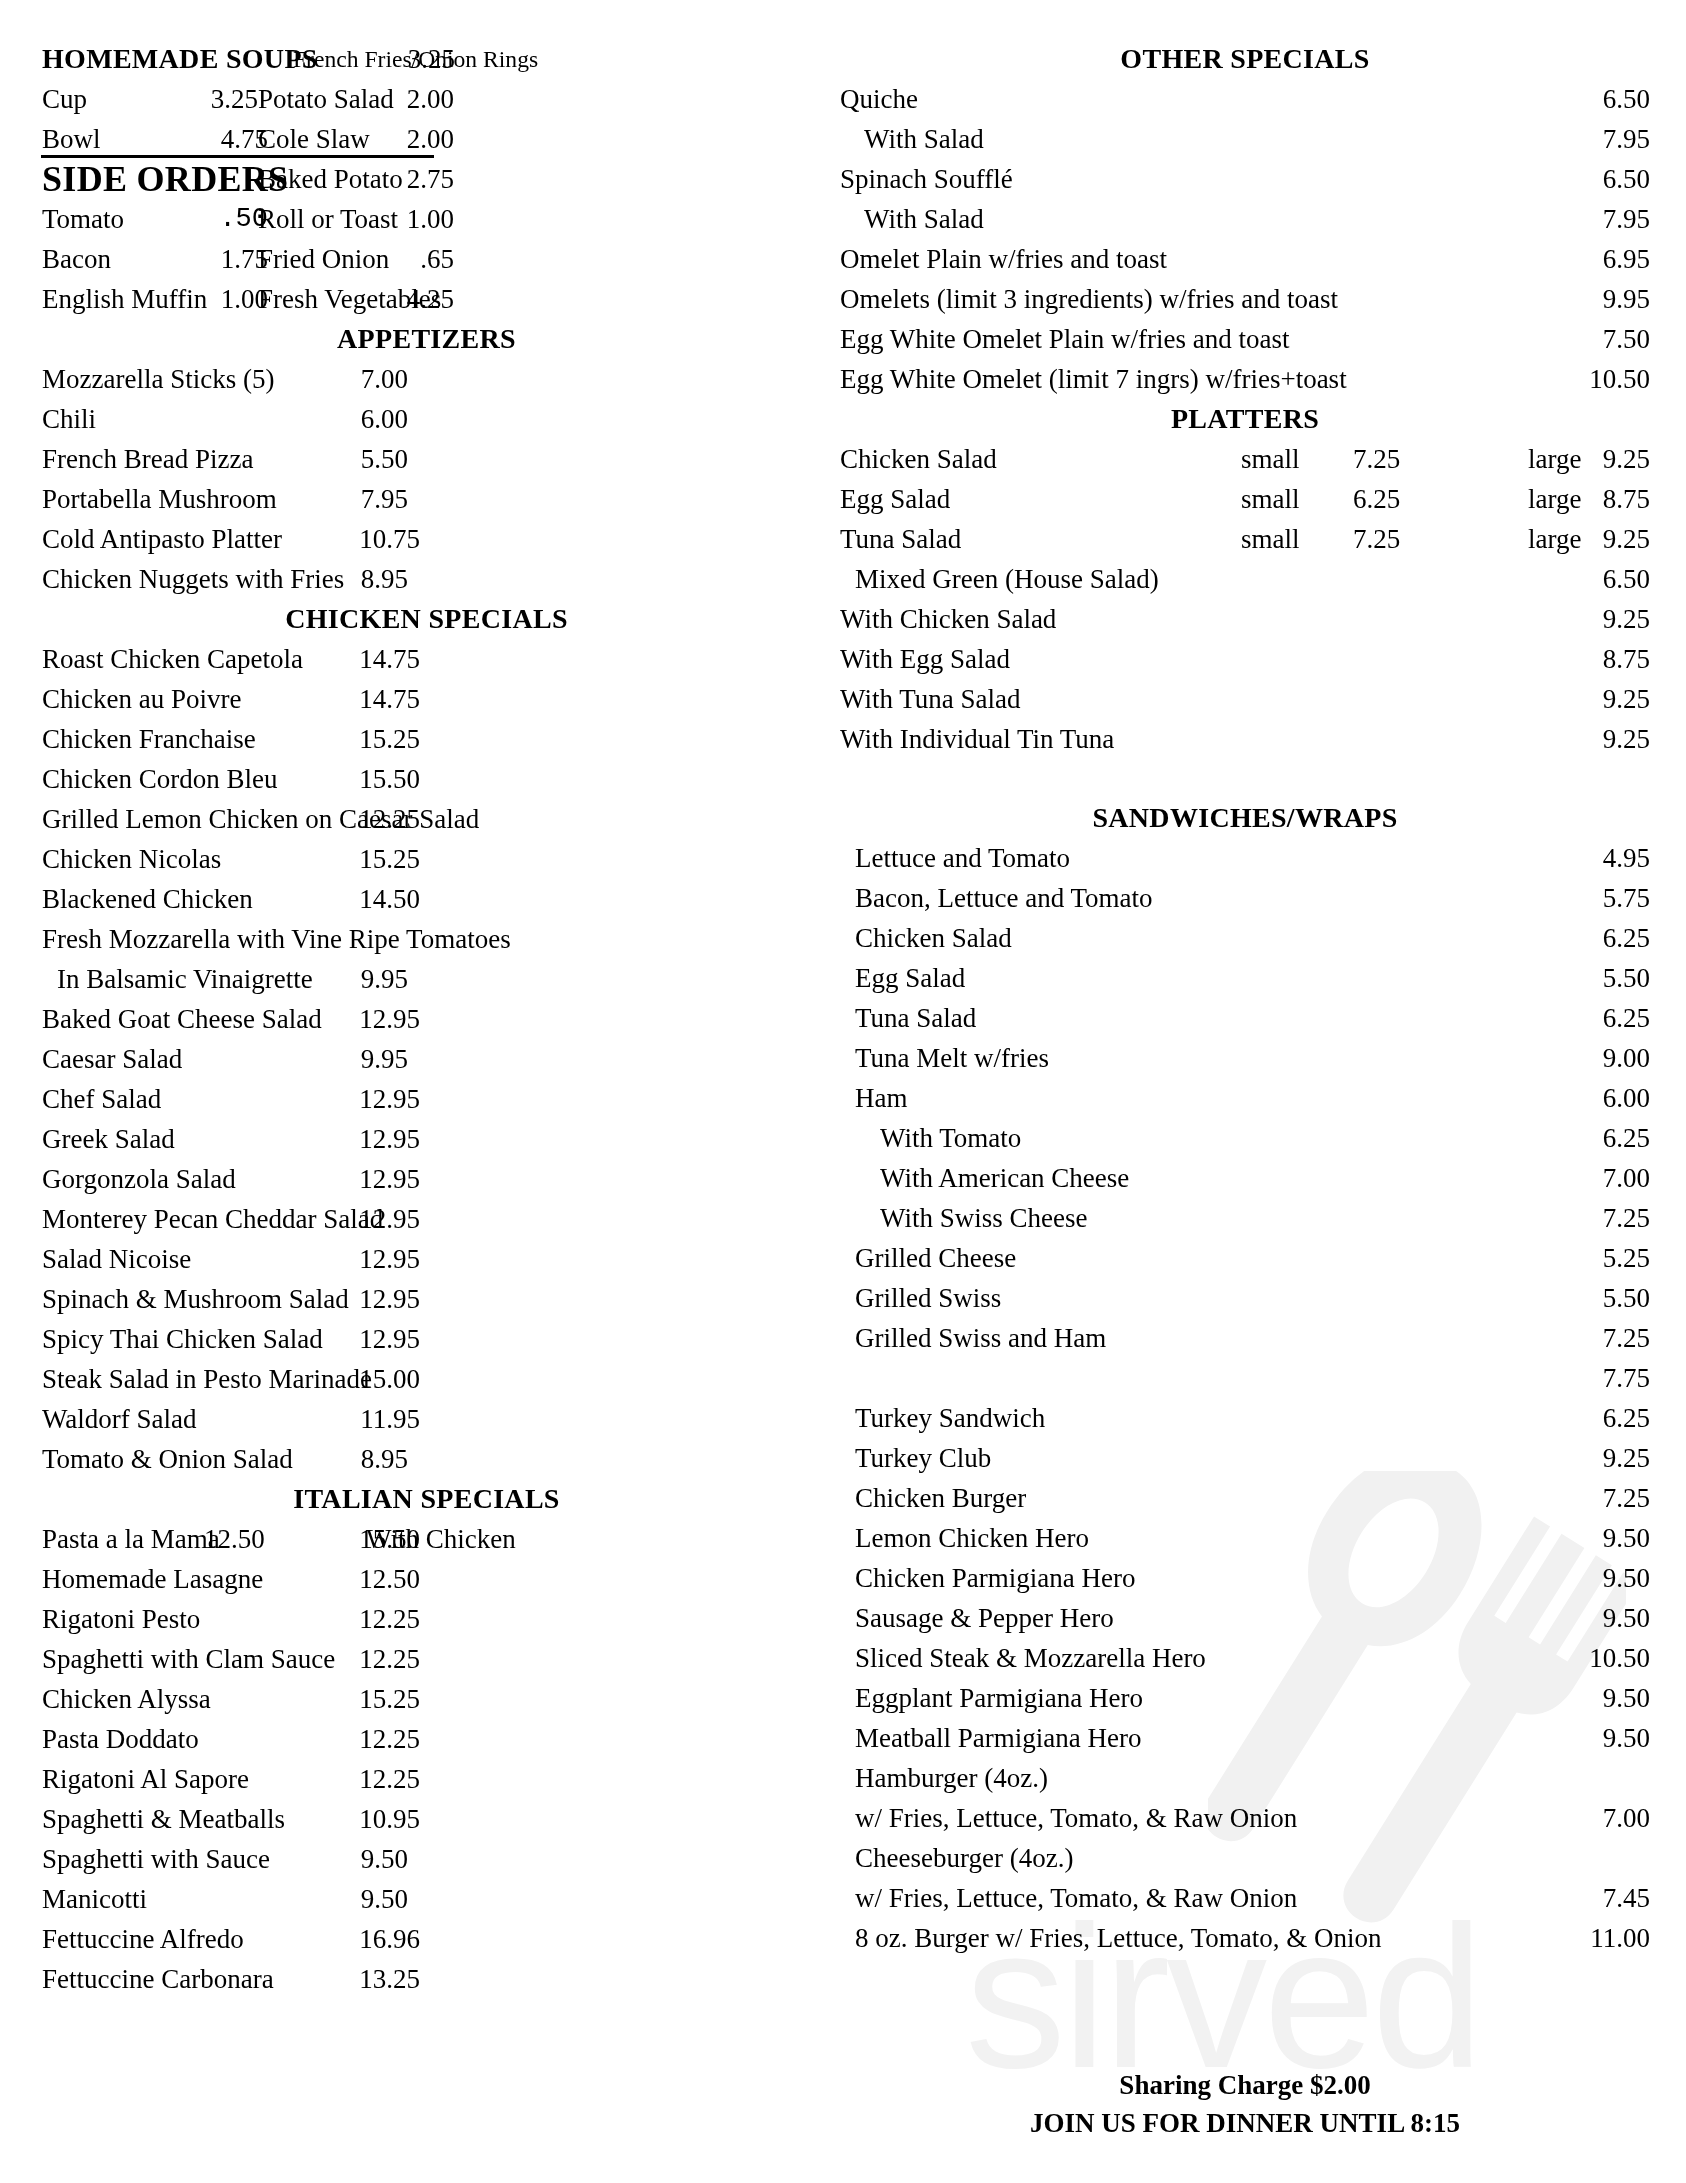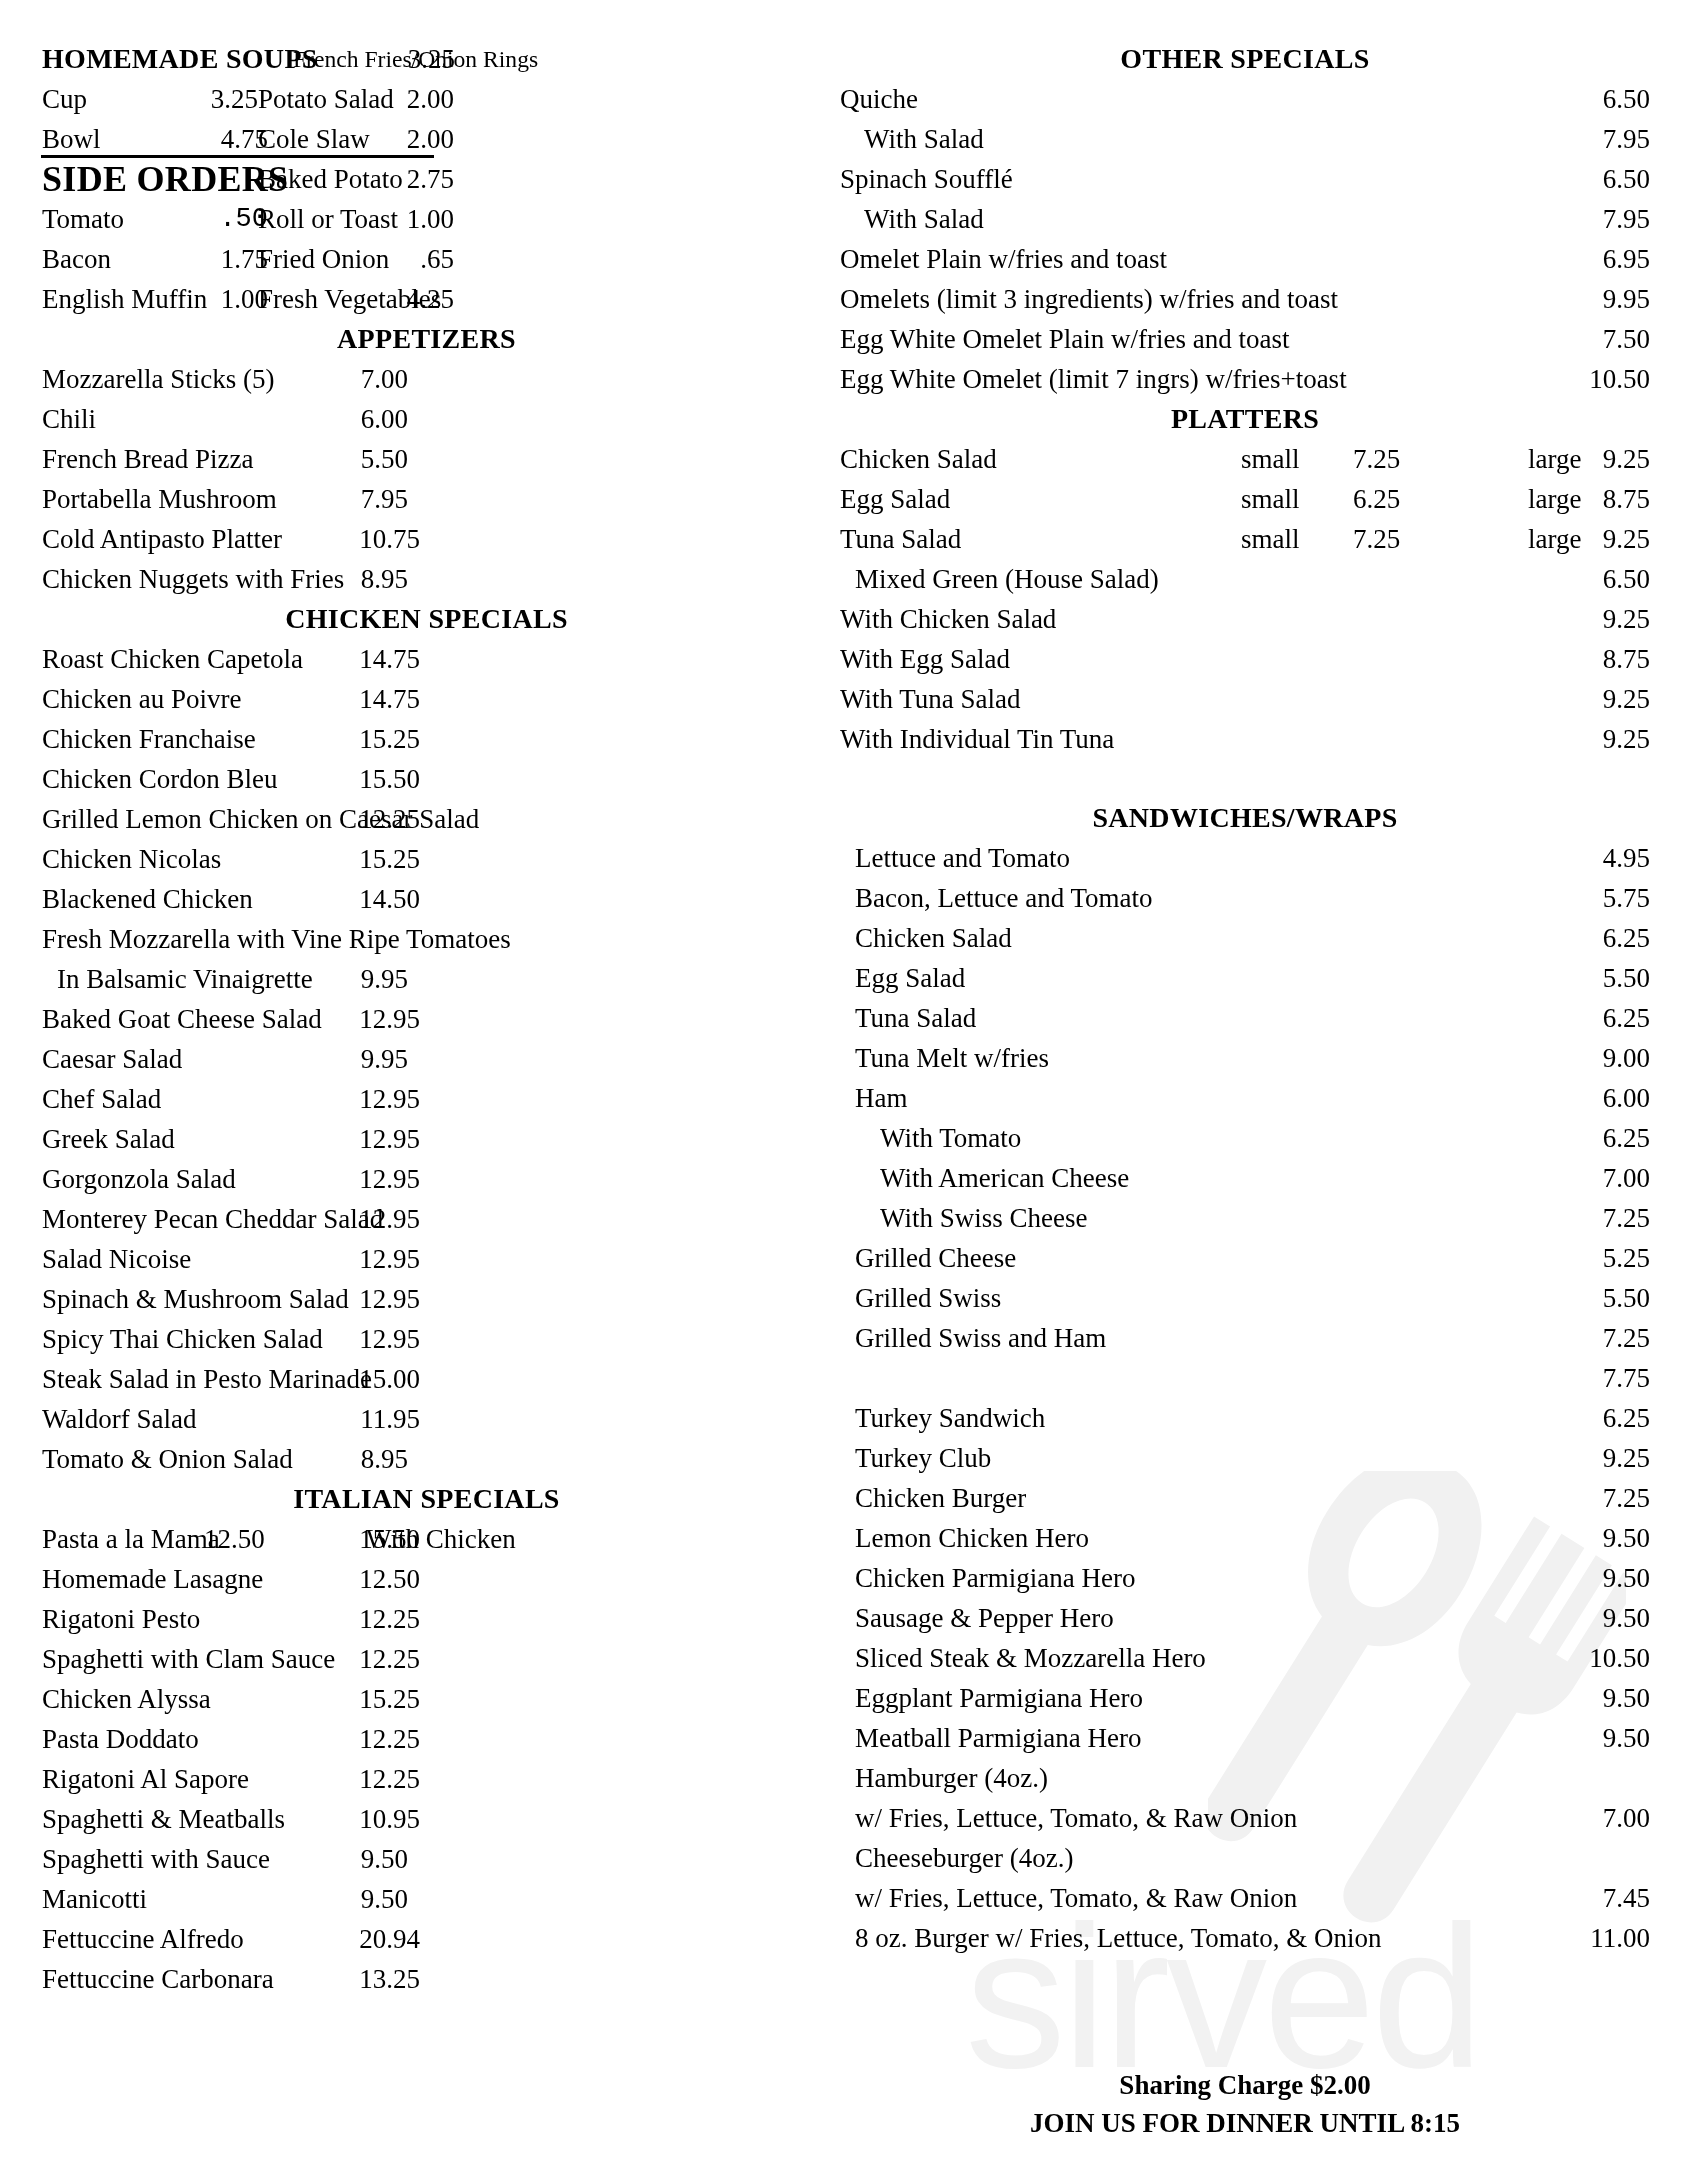--- a/index.html
+++ b/index.html
@@ -356,21 +356,21 @@
     <div class="row">
       <span class="name">Spaghetti with Sauce</span>
       <span class="price">9.50</span>
     </div>
     <div class="row">
       <span class="name">Manicotti</span>
       <span class="price">9.50</span>
     </div>
     <div class="row">
       <span class="name">Fettuccine Alfredo</span>
-      <span class="price" style="right:391px; width:148px;">20.94</span>
+      <span class="price" style="right:391px; width:148px;">16.96</span>
     </div>
     <div class="row">
       <span class="name">Fettuccine Carbonara</span>
       <span class="price" style="right:391px; width:148px;">13.25</span>
     </div>
   </div>
 
   <div class="col" id="col-right">
 
     <div class="section-head">OTHER SPECIALS</div>

